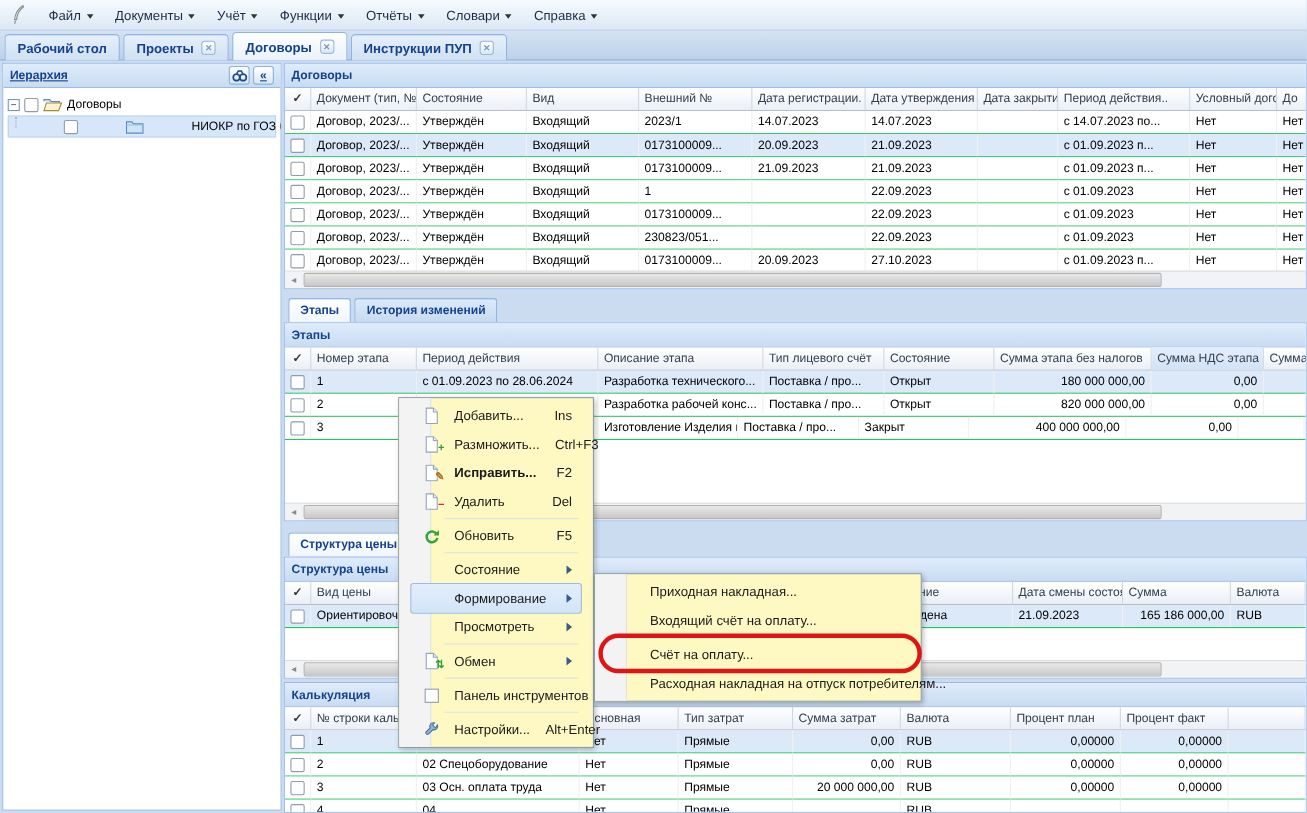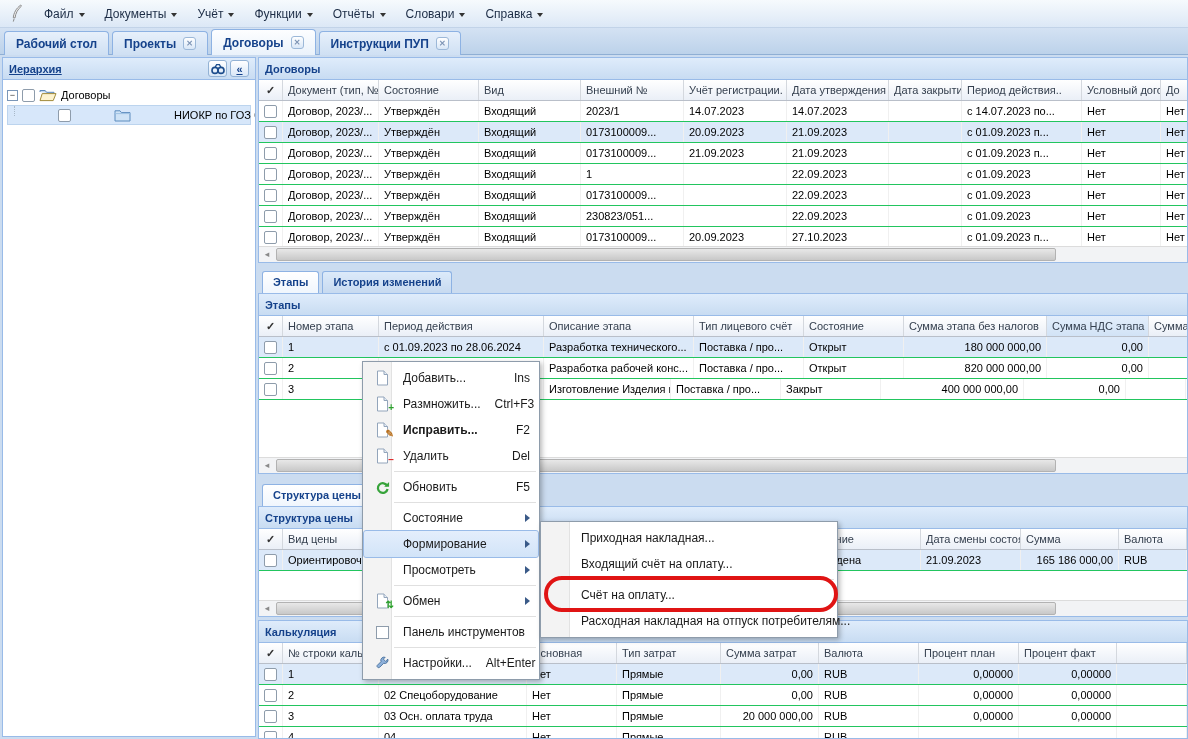--- a/index.html
+++ b/index.html
@@ -66,21 +66,21 @@
   .hs-btn::before { content:"◂"; }
   .hs-thumb { position:absolute; left:17px; top:1px; height:13px; width:84%; background:linear-gradient(#e8e8e8,#c8c8c8); border:1px solid #b2b2b2; border-radius:2px; }
 
   
   .subtabs { position:absolute; display:flex; gap:3px; align-items:flex-end; height:24px; }
   .stab { height:22px; padding:0 10px; border:1px solid #8db2e3; border-bottom:none; border-radius:3px 3px 0 0;
     background:linear-gradient(#dceafa,#c7daf0); color:#15428b; font-weight:bold; line-height:21px; }
   .stab.active { background:linear-gradient(#ffffff,#f0f6fd); }
 
   
-  .cm { position:absolute; background:#ffffff; border:1px solid #8e9cab; box-shadow:2px 2px 5px rgba(0,0,0,.28); padding:3px 1px; z-index:40; }
+  .cm { position:absolute; background:#fef9c3; border:1px solid #8e9cab; box-shadow:2px 2px 5px rgba(0,0,0,.28); padding:3px 11px; z-index:40; }
   .cm::before { content:""; position:absolute; left:0; top:0; bottom:0; width:28px; background:#f3f3f3; border-right:1px solid #e2e2e2; }
   .cm-item { position:relative; display:flex; align-items:center; height:26px; padding:0 8px 0 5px; cursor:default; }
   .cm-item.hl { background:linear-gradient(#e4eefc,#d2e4f8); outline:1px solid #99bbe8; border-radius:2px; }
   .cm-icon { width:26px; flex:none; display:flex; align-items:center; justify-content:center; position:relative; z-index:1; }
   .cm-label { flex:1; padding-left:8px; font-size:12px; color:#1a1a1a; position:relative; z-index:1; white-space:nowrap; }
   .cm-label.b { font-weight:bold; }
   .cm-sc { font-size:12px; color:#1a1a1a; padding-left:14px; position:relative; z-index:1; }
   .cm-arrow { width:0; height:0; border-top:4px solid transparent; border-bottom:4px solid transparent; border-left:5px solid #3a5a88; margin-left:10px; position:relative; z-index:1; }
   .cm-sep { height:1px; background:#e0e0e0; margin:2px 2px 2px 30px; position:relative; z-index:1; }
   .badge { position:absolute; right:1px; bottom:-1px; font-size:10px; font-weight:bold; line-height:10px; text-shadow:0 0 2px #fff; }
@@ -205,21 +205,21 @@
     <div class="panel-hdr">
       <span>Договоры</span>
     </div>
     <div id="g-contracts">
         <div class="grid-hdr">
           <div class="hcell chk" style="width: 24px;">✓</div>
           <div class="hcell" style="width: 96px;">Документ (тип, №</div>
           <div class="hcell" style="width: 100px;">Состояние</div>
           <div class="hcell" style="width: 102px;">Вид</div>
           <div class="hcell" style="width: 103px;">Внешний №</div>
-          <div class="hcell" style="width: 103px;">Учёт регистрации.</div>
+          <div class="hcell" style="width: 103px;">Дата регистрации.</div>
           <div class="hcell" style="width: 102px;">Дата утверждения</div>
           <div class="hcell" style="width: 73px;">Дата закрытия</div>
           <div class="hcell" style="width: 120px;">Период действия..</div>
           <div class="hcell" style="width: 79px;">Условный договор</div>
           <div class="hcell" style="width: 46px;">До</div>
         </div>
         <div class="grid-row">
           <div class="cell chk" style="width: 24px;">
             <span class="chkbox"></span>
           </div>

